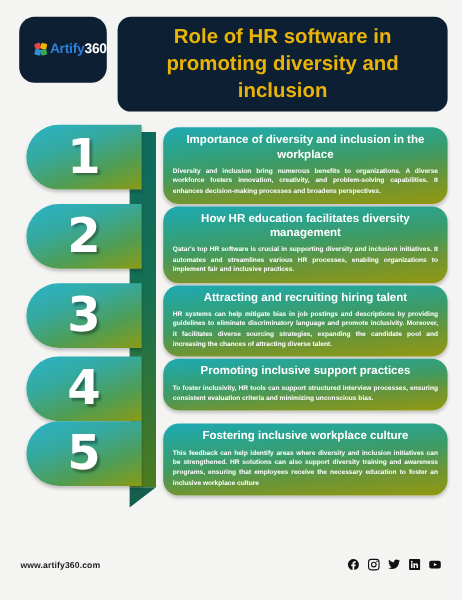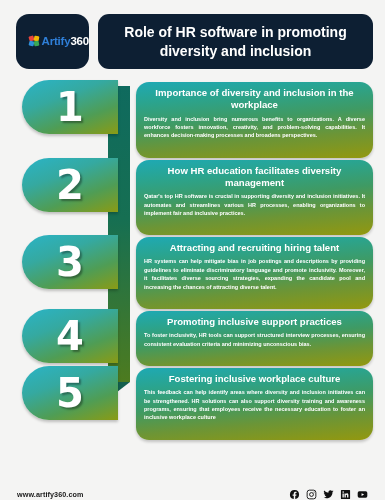--- a/index.html
+++ b/index.html
@@ -68,22 +68,22 @@
     min-height: 55px;
     background: #0d1f33;
     border-radius: 11px;
     display: flex;
     align-items: center;
     justify-content: center;
     padding: 6px 14px;
     box-sizing: border-box;
   }
   .title-card .title {
-    color: #ffffff;
-    font-size: 14px;
+    color: #eab308;
+    font-size: 17px;
     font-weight: bold;
     text-align: center;
     line-height: 1.32;
   }
 
   
   .steps {
     position: relative;
     margin-top: 13px;
     padding-left: 22px;
@@ -140,21 +140,21 @@
     font-family: "DejaVu Sans", sans-serif;
   }
   .panel-wrap {
     flex: 1;
     margin-left: 18px;
     z-index: 2;
   }
   .panel {
     border-radius: 13px;
     background: linear-gradient(175deg, #1ea9b4 0%, #2aa48f 22%, #3f9a63 48%, #6c9536 72%, #93980f 100%);
-    padding: 5px 8px 18px 8px;
+    padding: 5px 8px 6px 8px;
     box-sizing: border-box;
     box-shadow: 0 2px 3px rgba(0,0,0,0.2);
   }
   .panel-heading {
     color: #ffffff;
     font-size: 9.6px;
     font-weight: bold;
     text-align: center;
     line-height: 1.28;
     margin-bottom: 3px;
@@ -164,21 +164,21 @@
     font-size: 5.5px;
     line-height: 1.52;
     text-align: justify;
     font-weight: bold;
   }
 
   
   .footer {
     position: absolute;
     left: 0;
-    bottom: 0;
+    bottom: 24px;
     width: 385px;
     display: flex;
     align-items: center;
     justify-content: space-between;
     padding: 0 17px;
     box-sizing: border-box;
   }
   .footer-url {
     font-size: 7.2px;
     font-weight: bold;

